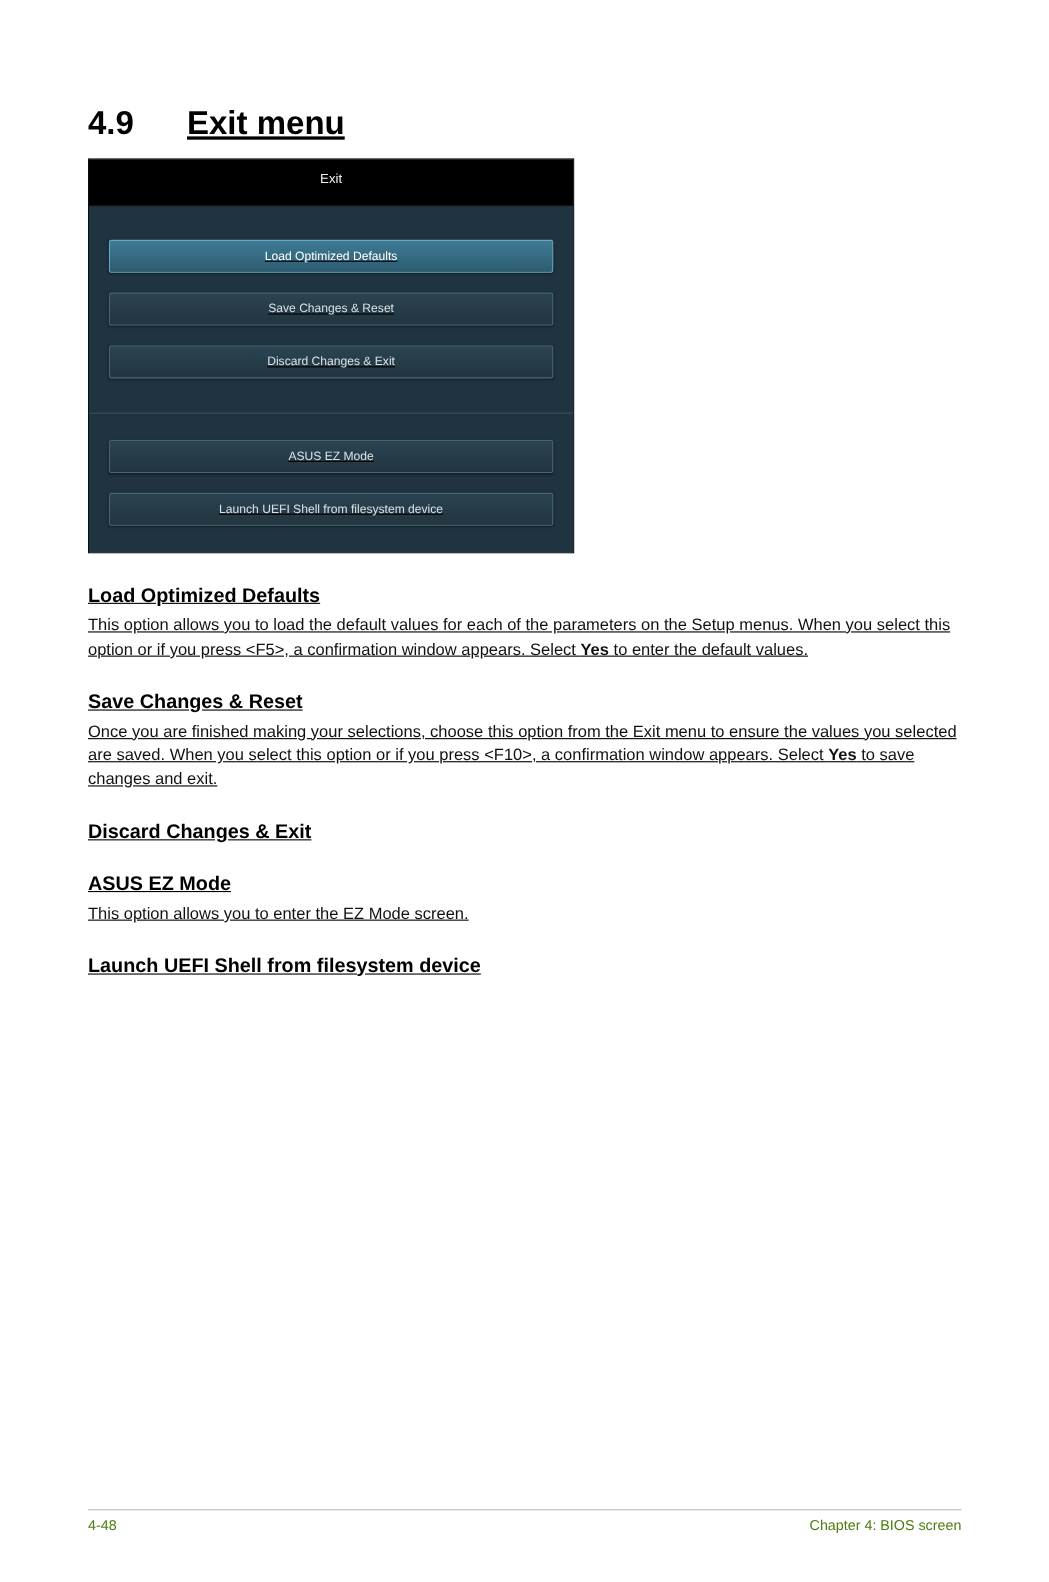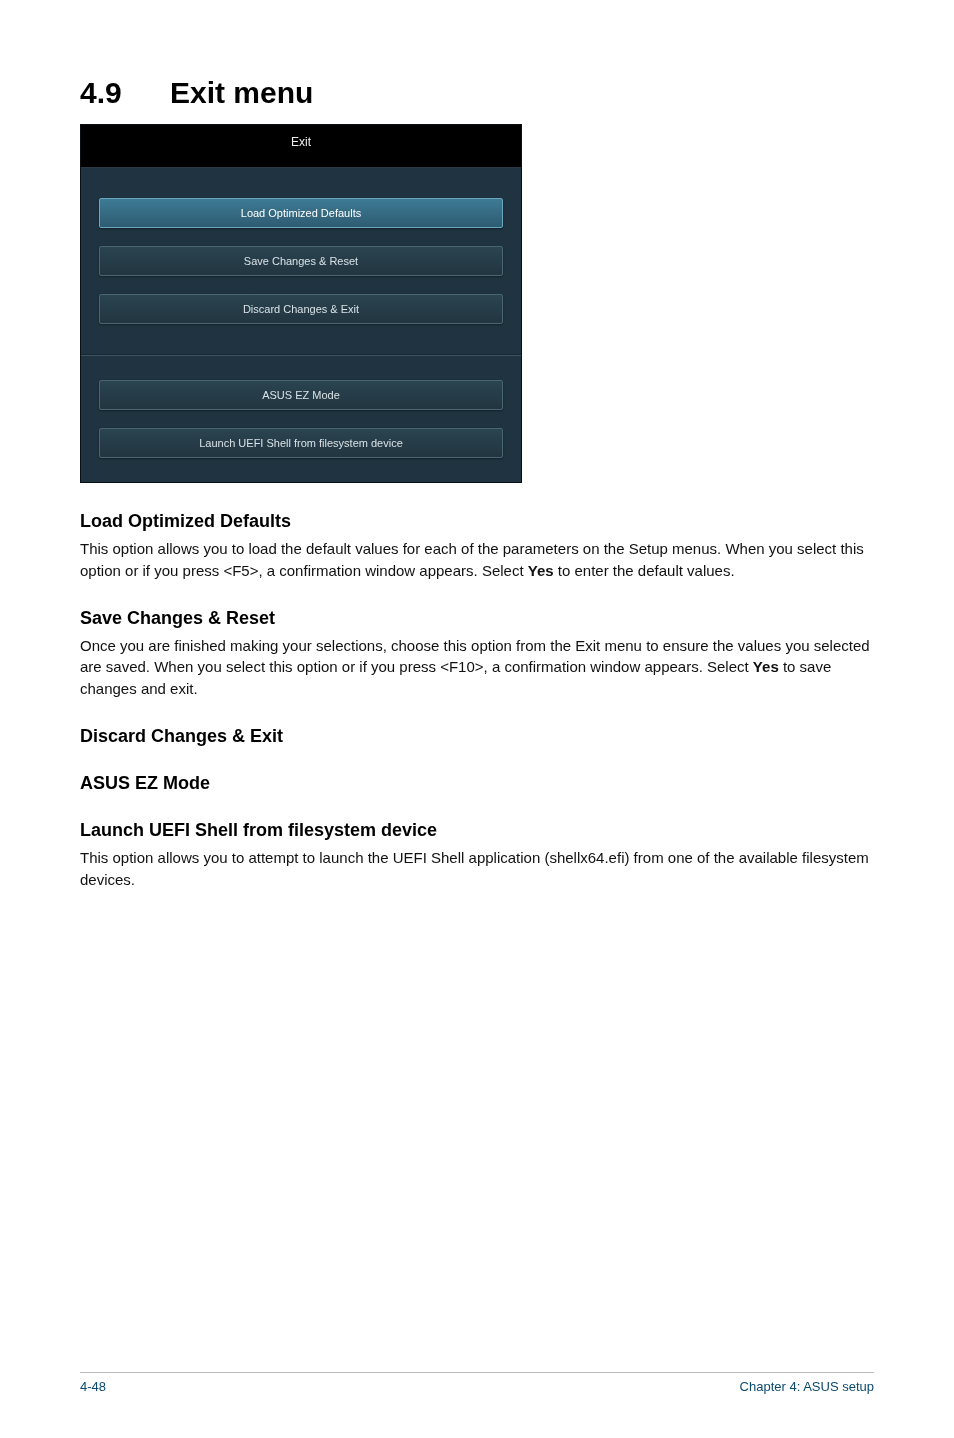--- a/index.html
+++ b/index.html
@@ -4,24 +4,25 @@
 <style>
   body {
     font-family: Arial, Helvetica, sans-serif;
     background: #fff;
     margin: 0;
     padding: 0;
     width: 954px;
     color: #000;
   }
   .page {
-    padding: 76px 80px 60px 80px;
+    padding: 96px 80px 60px 80px;
     box-sizing: border-box;
     min-height: 1438px;
     position: relative;
+    text-decoration: underline;
   }
   h1.title {
     font-size: 30px;
     font-weight: bold;
     margin: 0 0 14px 0;
   }
   .sec-num { display: inline-block; width: 90px; }
   p.body {
     font-size: 15px;
     line-height: 1.45;
@@ -86,21 +87,21 @@
 
   
   .footer {
     position: absolute;
     left: 80px;
     right: 80px;
     bottom: 44px;
     border-top: 1px solid #bbb;
     padding-top: 6px;
     font-size: 13px;
-    color: #0c4a6e;
+    color: #4d7c0f;
     display: flex;
     justify-content: space-between;
   }
 </style>
 </head>
 <body>
 
 <div class="page">
 
   <h1 class="title">
@@ -128,22 +129,22 @@
   </p>
 
   <h2 class="h2">Save Changes &amp; Reset</h2>
   <p class="body">
     <span>Once you are finished making your selections, choose this option from the Exit menu to ensure the values you selected are saved. When you select this option or if you press &lt;F10&gt;, a confirmation window appears. Select </span><strong>Yes</strong><span> to save changes and exit.</span>
   </p>
 
   <h2 class="h2">Discard Changes &amp; Exit</h2>
 
   <h2 class="h2">ASUS EZ Mode</h2>
+  <p class="body">This option allows you to enter the EZ Mode screen.</p>
 
   <h2 class="h2">Launch UEFI Shell from filesystem device</h2>
-  <p class="body">This option allows you to attempt to launch the UEFI Shell application (shellx64.efi) from one of the available filesystem devices.</p>
 
   <div class="footer">
     <span>4-48</span>
-    <span>Chapter 4: ASUS setup</span>
+    <span>Chapter 4: BIOS screen</span>
   </div>
 
 </div>
 
 </body></html>

